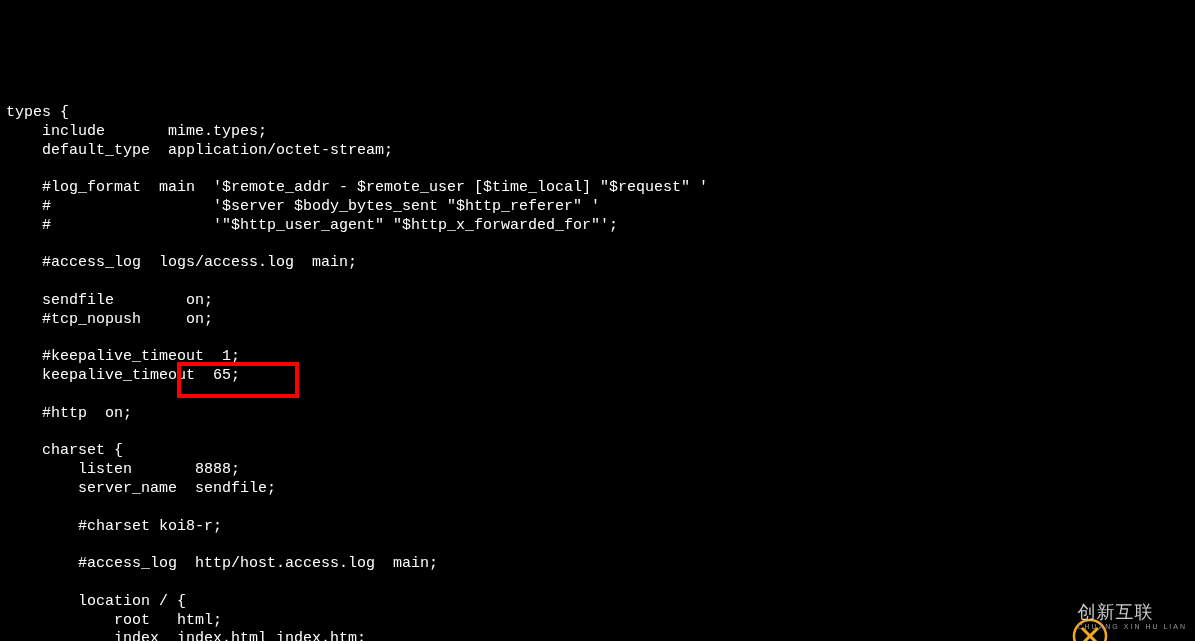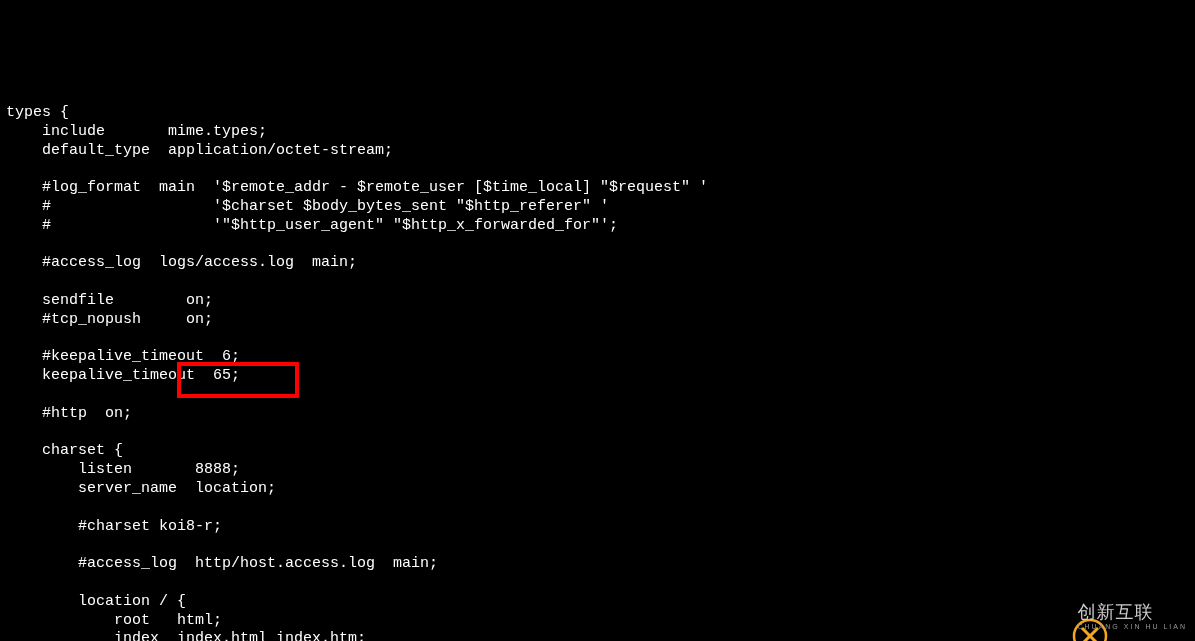--- a/index.html
+++ b/index.html
@@ -65,36 +65,36 @@
 <body>
 
 
 
 <div class="code-block">
 <span>types {</span>
 <span>    include       mime.types;</span>
 <span>    default_type  application/octet-stream;</span>
 <span></span>
 <span>    #log_format  main  '$remote_addr - $remote_user [$time_local] "$request" '</span>
-<span>    #                  '$charset $body_bytes_sent "$http_referer" '</span>
+<span>    #                  '$server $body_bytes_sent "$http_referer" '</span>
 <span>    #                  '"$http_user_agent" "$http_x_forwarded_for"';</span>
 <span></span>
 <span>    #access_log  logs/access.log  main;</span>
 <span></span>
 <span>    sendfile        on;</span>
 <span>    #tcp_nopush     on;</span>
 <span></span>
-<span>    #keepalive_timeout  6;</span>
+<span>    #keepalive_timeout  1;</span>
 <span>    keepalive_timeout  65;</span>
 <span></span>
 <span>    #http  on;</span>
 <span></span>
 <span>    charset {</span>
 <span>        listen       8888;</span>
-<span>        server_name  location;</span>
+<span>        server_name  sendfile;</span>
 <span></span>
 <span>        #charset koi8-r;</span>
 <span></span>
 <span>        #access_log  http/host.access.log  main;</span>
 <span></span>
 <span>        location / {</span>
 <span>            root   html;</span>
 <span>            index  index.html index.htm;</span>
 
 <span></span>

